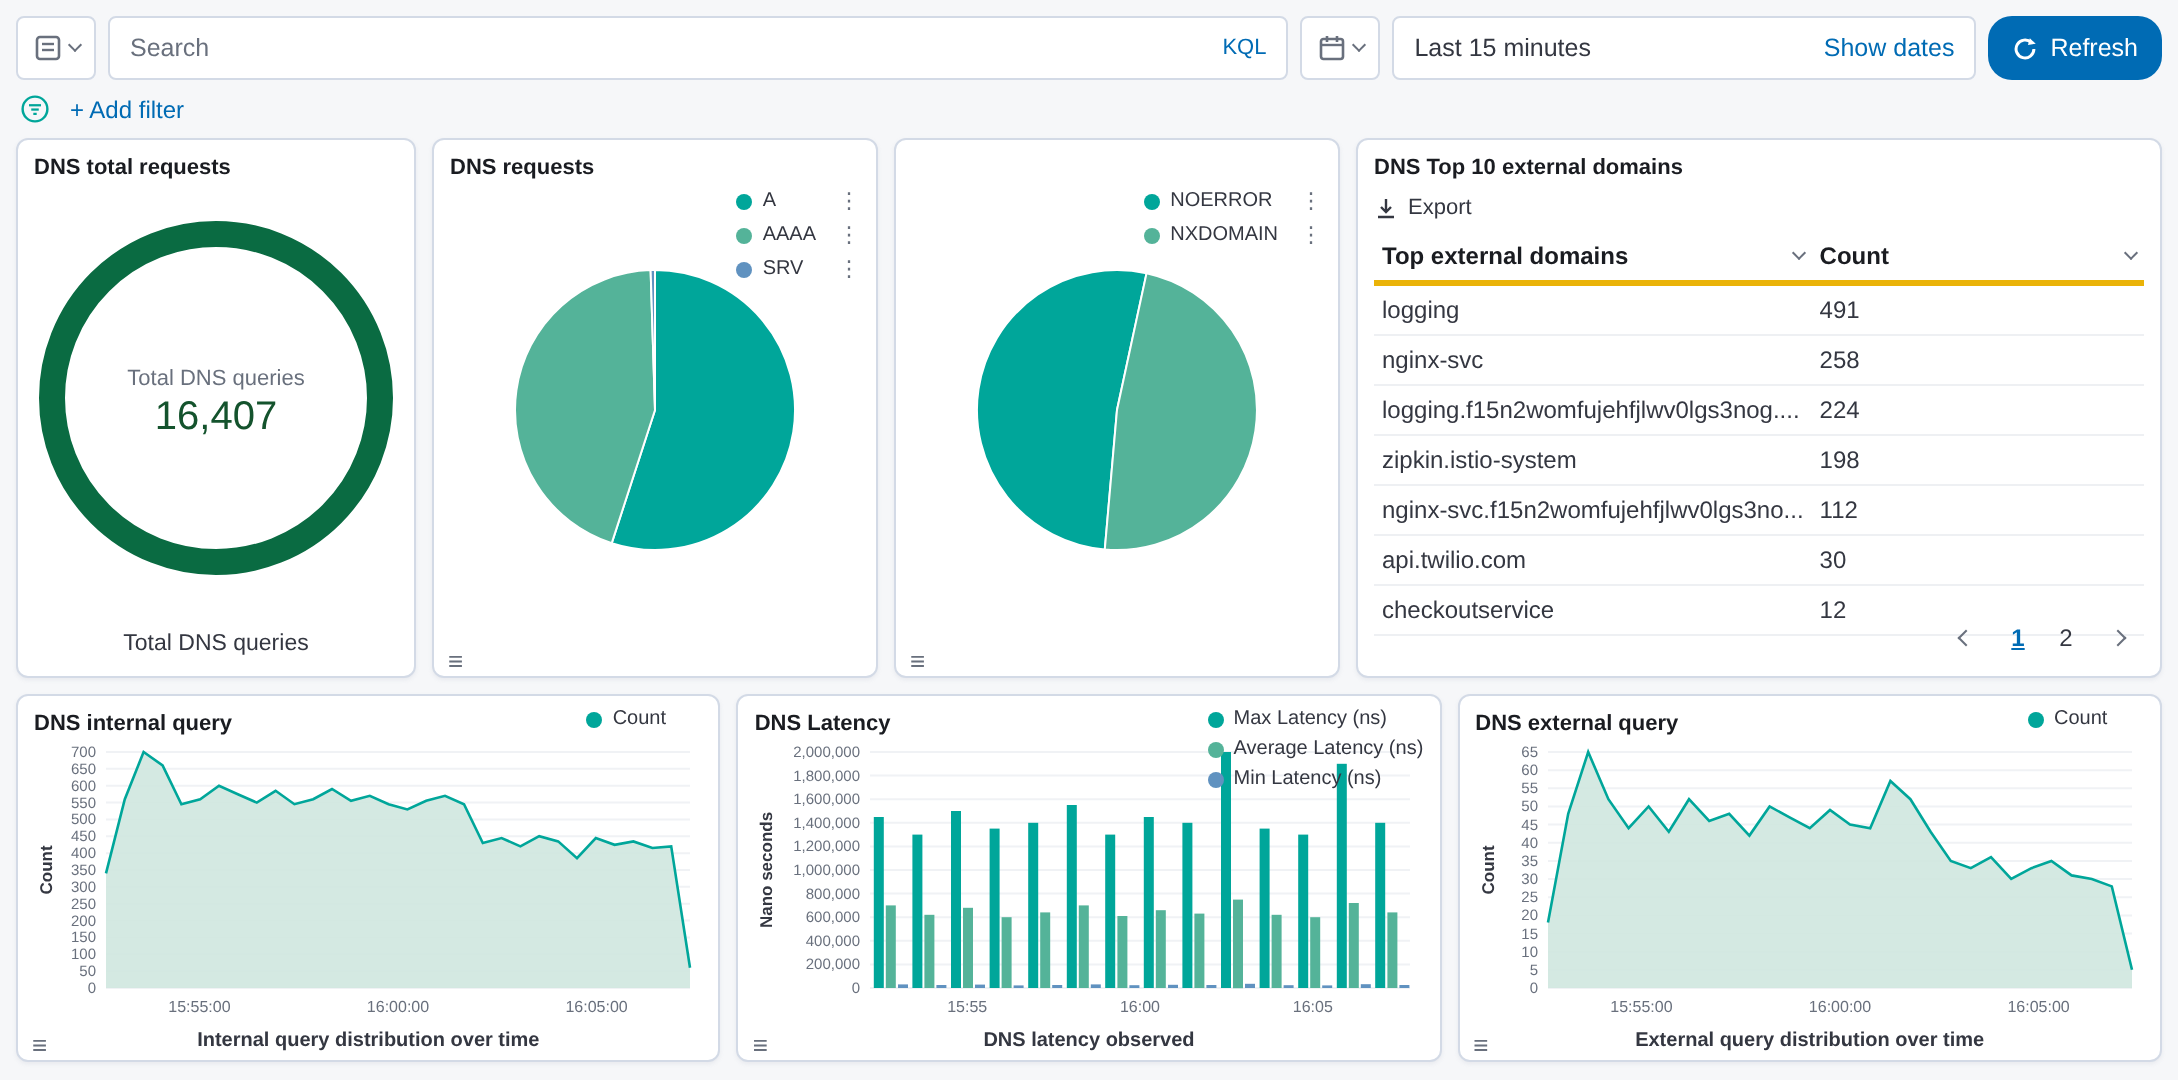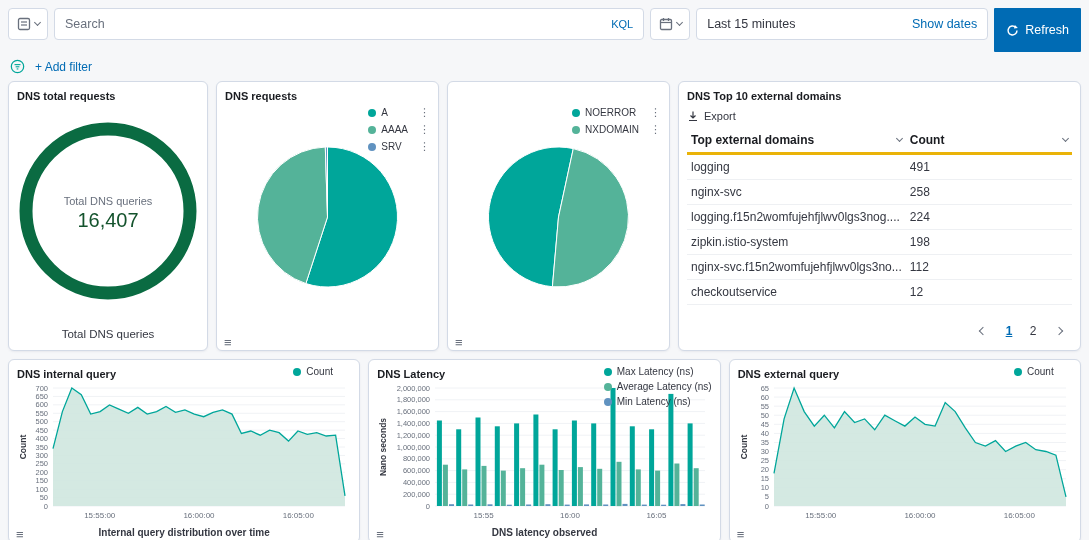--- a/index.html
+++ b/index.html
@@ -11,21 +11,21 @@
   .iconbox { height:32px; min-width:40px; background:#fff; border:1px solid #d3dae6; border-radius:4px;
              display:flex; align-items:center; justify-content:center; gap:4px; cursor:pointer; }
   .searchbox { flex:1; height:32px; background:#fff; border:1px solid #d3dae6; border-radius:4px;
                display:flex; align-items:center; padding:0 10px; gap:8px; }
   .searchbox input { flex:1; border:none; outline:none; font-size:12.5px; font-family:inherit; color:#343741; background:transparent; }
   .searchbox input::placeholder { color:#69707d; }
   .kql { color:#006bb4; font-size:11px; cursor:pointer; }
   .datebox { width:292px; height:32px; background:#fff; border:1px solid #d3dae6; border-radius:4px;
              display:flex; align-items:center; justify-content:space-between; padding:0 10px; font-size:12.5px; }
   .show-dates { color:#006bb4; cursor:pointer; text-decoration:none; font-size:12.5px; }
-  .refresh-btn { height:44px; min-width:86px; background:#006bb4; color:#fff; border:none; border-radius:1px;
+  .refresh-btn { height:32px; min-width:86px; background:#006bb4; color:#fff; border:none; border-radius:12px;
                  font-size:12.5px; font-family:inherit; display:flex; align-items:center; justify-content:center;
                  gap:6px; cursor:pointer; padding:0 12px; }
   .chev { width:6px; height:6px; border-right:1.5px solid #69707d; border-bottom:1.5px solid #69707d;
           transform:rotate(45deg); display:inline-block; margin-top:-3px; }
   .chev.small { width:5px; height:5px; }
 
   
   .filterbar { display:flex; align-items:center; gap:10px; padding:7px 10px 5px 10px; }
   .addfilter { color:#006bb4; font-size:12px; text-decoration:none; cursor:pointer; }
 
@@ -226,20 +226,24 @@
             <td>logging.f15n2womfujehfjlwv0lgs3nog....</td>
             <td>224</td>
           </tr>
           <tr>
             <td>zipkin.istio-system</td>
             <td>198</td>
           </tr>
           <tr>
             <td>nginx-svc.f15n2womfujehfjlwv0lgs3no...</td>
             <td>112</td>
+          </tr>
+          <tr>
+            <td>api.twilio.com</td>
+            <td>30</td>
           </tr>
           <tr>
             <td>checkoutservice</td>
             <td>12</td>
           </tr>
         </tbody>
     </table>
     <div class="pagination">
       <span class="pg-arrow">
           <span class="chev left"></span>
@@ -434,15 +438,16 @@
           <text x="31" y="17.576923076923066" text-anchor="end" font-size="7.5" fill="#69707d">60</text>
           <line x1="36" x2="328" y1="6" y2="6" stroke="#f0f2f5" stroke-width="1"></line>
           <text x="31" y="8.5" text-anchor="end" font-size="7.5" fill="#69707d">65</text>
           <text x="82.72" y="136" text-anchor="middle" font-size="8" fill="#69707d">15:55:00</text>
           <text x="182" y="136" text-anchor="middle" font-size="8" fill="#69707d">16:00:00</text>
           <text x="281.28" y="136" text-anchor="middle" font-size="8" fill="#69707d">16:05:00</text>
           <text x="9" y="65" font-size="8.5" font-weight="bold" fill="#343741" text-anchor="middle" transform="rotate(-90 9 65)">Count</text>
           <path d="M36.0,91.3 L46.1,36.9 L56.1,6.0 L66.2,29.6 L76.3,44.1 L86.3,33.2 L96.4,45.9 L106.5,29.6 L116.6,40.5 L126.6,36.9 L136.7,47.8 L146.8,33.2 L156.8,38.7 L166.9,44.1 L177.0,35.0 L187.0,42.3 L197.1,44.1 L207.2,20.5 L217.2,29.6 L227.3,45.9 L237.4,60.5 L247.4,64.1 L257.5,58.6 L267.6,69.5 L277.7,64.1 L287.7,60.5 L297.8,67.7 L307.9,69.5 L317.9,73.2 L328.0,114.9 L328,124 L36,124 Z" fill="#cfe7df" fill-opacity="0.9"></path>
           <path d="M36.0,91.3 L46.1,36.9 L56.1,6.0 L66.2,29.6 L76.3,44.1 L86.3,33.2 L96.4,45.9 L106.5,29.6 L116.6,40.5 L126.6,36.9 L136.7,47.8 L146.8,33.2 L156.8,38.7 L166.9,44.1 L177.0,35.0 L187.0,42.3 L197.1,44.1 L207.2,20.5 L217.2,29.6 L227.3,45.9 L237.4,60.5 L247.4,64.1 L257.5,58.6 L267.6,69.5 L277.7,64.1 L287.7,60.5 L297.8,67.7 L307.9,69.5 L317.9,73.2 L328.0,114.9 " fill="none" stroke="#00a69a" stroke-width="1.3"></path>
         </svg></div>
+    <div class="xlabel">External query distribution over time</div>
     <span class="list-ico">≡</span>
   </div>
 </div>
 
 </body></html>

